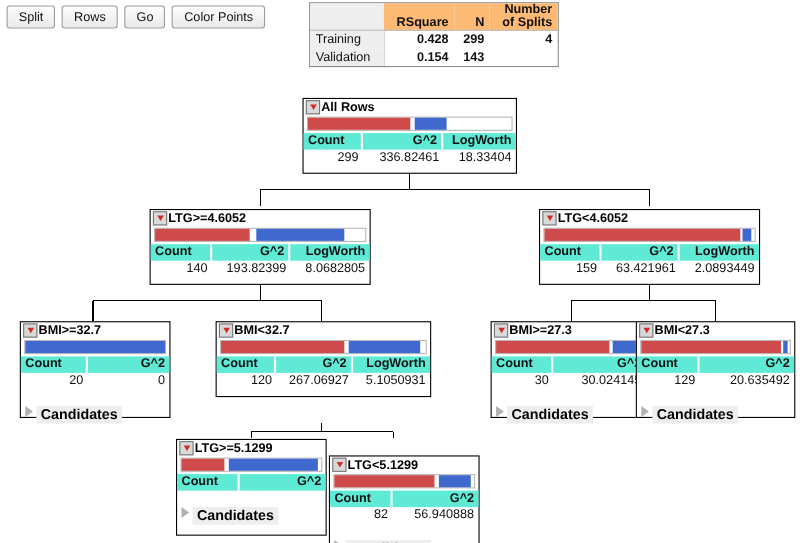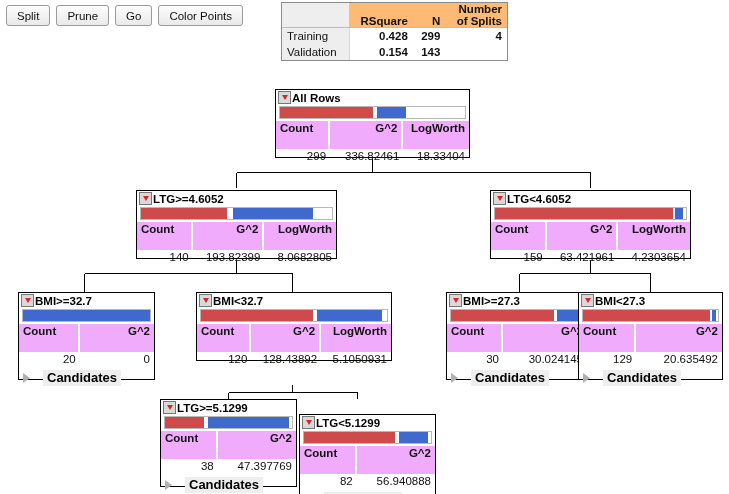--- a/index.html
+++ b/index.html
@@ -112,22 +112,22 @@
     border: 1px solid #b8b8b8;
     box-sizing: border-box;
   }
   .seg { position: absolute; top: 0; bottom: 0; }
   .seg.red  { background: #cf4a4a; left: 0; }
   .seg.blue { background: #4069d0; }
 
   
   .hdr-row, .val-row { display: flex; font-size: 11.5px; }
   .hdr-row > div {
-    background: #f0abfc;
-    height: 28px;
+    background: #5eead4;
+    height: 15px;
     line-height: 15px;
     text-align: right;
     font-weight: bold;
     color: #111;
     padding-right: 4px;
     box-sizing: border-box;
     border-right: 2px solid #ffffff;
     white-space: nowrap;
   }
   .hdr-row > div:last-child { border-right: 0; }
@@ -137,22 +137,22 @@
     line-height: 15px;
     text-align: right;
     color: #111;
     padding-right: 4px;
     box-sizing: border-box;
     white-space: nowrap;
   }
 
   
   .candidates {
-    display: flex; align-items: center; gap: 13px;
-    margin: 2px 2px 2px 2px;
+    display: flex; align-items: flex-start; gap: 3px;
+    margin: 15px 2px 2px 2px;
     height: 17px;
     padding-left: 2px;
   }
   .tri-open {
     width: 0; height: 0;
     border-top: 5px solid transparent;
     border-bottom: 5px solid transparent;
     border-left: 7px solid #b0b0b0;
     flex: 0 0 auto;
   }
@@ -163,21 +163,21 @@
     color: #000;
     line-height: 16px;
     padding: 0 4px;
   }
 </style>
 </head>
 <body>
 
 <div id="toolbar">
   <div class="tb-btn">Split</div>
-  <div class="tb-btn">Prune</div>
+  <div class="tb-btn">Rows</div>
   <div class="tb-btn">Go</div>
   <div class="tb-btn">Color Points</div>
 </div>
 
 <div id="summary">
   <table>
     <thead>
       <tr>
         <th class="corner"></th>
         <th>RSquare</th>
@@ -272,21 +272,21 @@
       <div class="seg blue" style="left:94.5%; width:4%;"></div>
     </div>
     <div class="hdr-row">
       <div class="lbl" style="width:28%;">Count</div>
       <div style="width:36%;">G^2</div>
       <div style="width:36%;">LogWorth</div>
     </div>
     <div class="val-row">
       <div style="width:28%;">159</div>
       <div style="width:36%;">63.421961</div>
-      <div style="width:36%;">4.2303654</div>
+      <div style="width:36%;">2.0893449</div>
     </div>
   </div>
 
   <div class="node" style="left:18px; top:292px; width:137px; height:88px;">
     <div class="node-title">
       <span class="tri-red"></span>
       <span>BMI&gt;=32.7</span>
     </div>
     <div class="bar">
       <div class="seg blue" style="left:0; width:100%;"></div>
@@ -314,21 +314,21 @@
       <div class="seg red" style="width:60%;"></div>
       <div class="seg blue" style="left:62.5%; width:35%;"></div>
     </div>
     <div class="hdr-row">
       <div class="lbl" style="width:28%;">Count</div>
       <div style="width:36%;">G^2</div>
       <div style="width:36%;">LogWorth</div>
     </div>
     <div class="val-row">
       <div style="width:28%;">120</div>
-      <div style="width:36%;">128.43892</div>
+      <div style="width:36%;">267.06927</div>
       <div style="width:36%;">5.1050931</div>
     </div>
   </div>
 
   <div class="node" style="left:446px; top:292px; width:142px; height:88px;">
     <div class="node-title">
       <span class="tri-red"></span>
       <span>BMI&gt;=27.3</span>
     </div>
     <div class="bar">
@@ -378,24 +378,20 @@
       <span>LTG&gt;=5.1299</span>
     </div>
     <div class="bar">
       <div class="seg red" style="width:31%;"></div>
       <div class="seg blue" style="left:34%; width:64%;"></div>
     </div>
     <div class="hdr-row">
       <div class="lbl" style="width:42%;">Count</div>
       <div style="width:58%;">G^2</div>
     </div>
-    <div class="val-row">
-      <div style="width:42%;">38</div>
-      <div style="width:58%;">47.397769</div>
-    </div>
     <div class="candidates">
       <span class="tri-open"></span>
       <span class="cand-label">Candidates</span>
     </div>
   </div>
 
   <div class="node" style="left:299px; top:414px; width:137px; height:88px;">
     <div class="node-title">
       <span class="tri-red"></span>
       <span>LTG&lt;5.1299</span>

